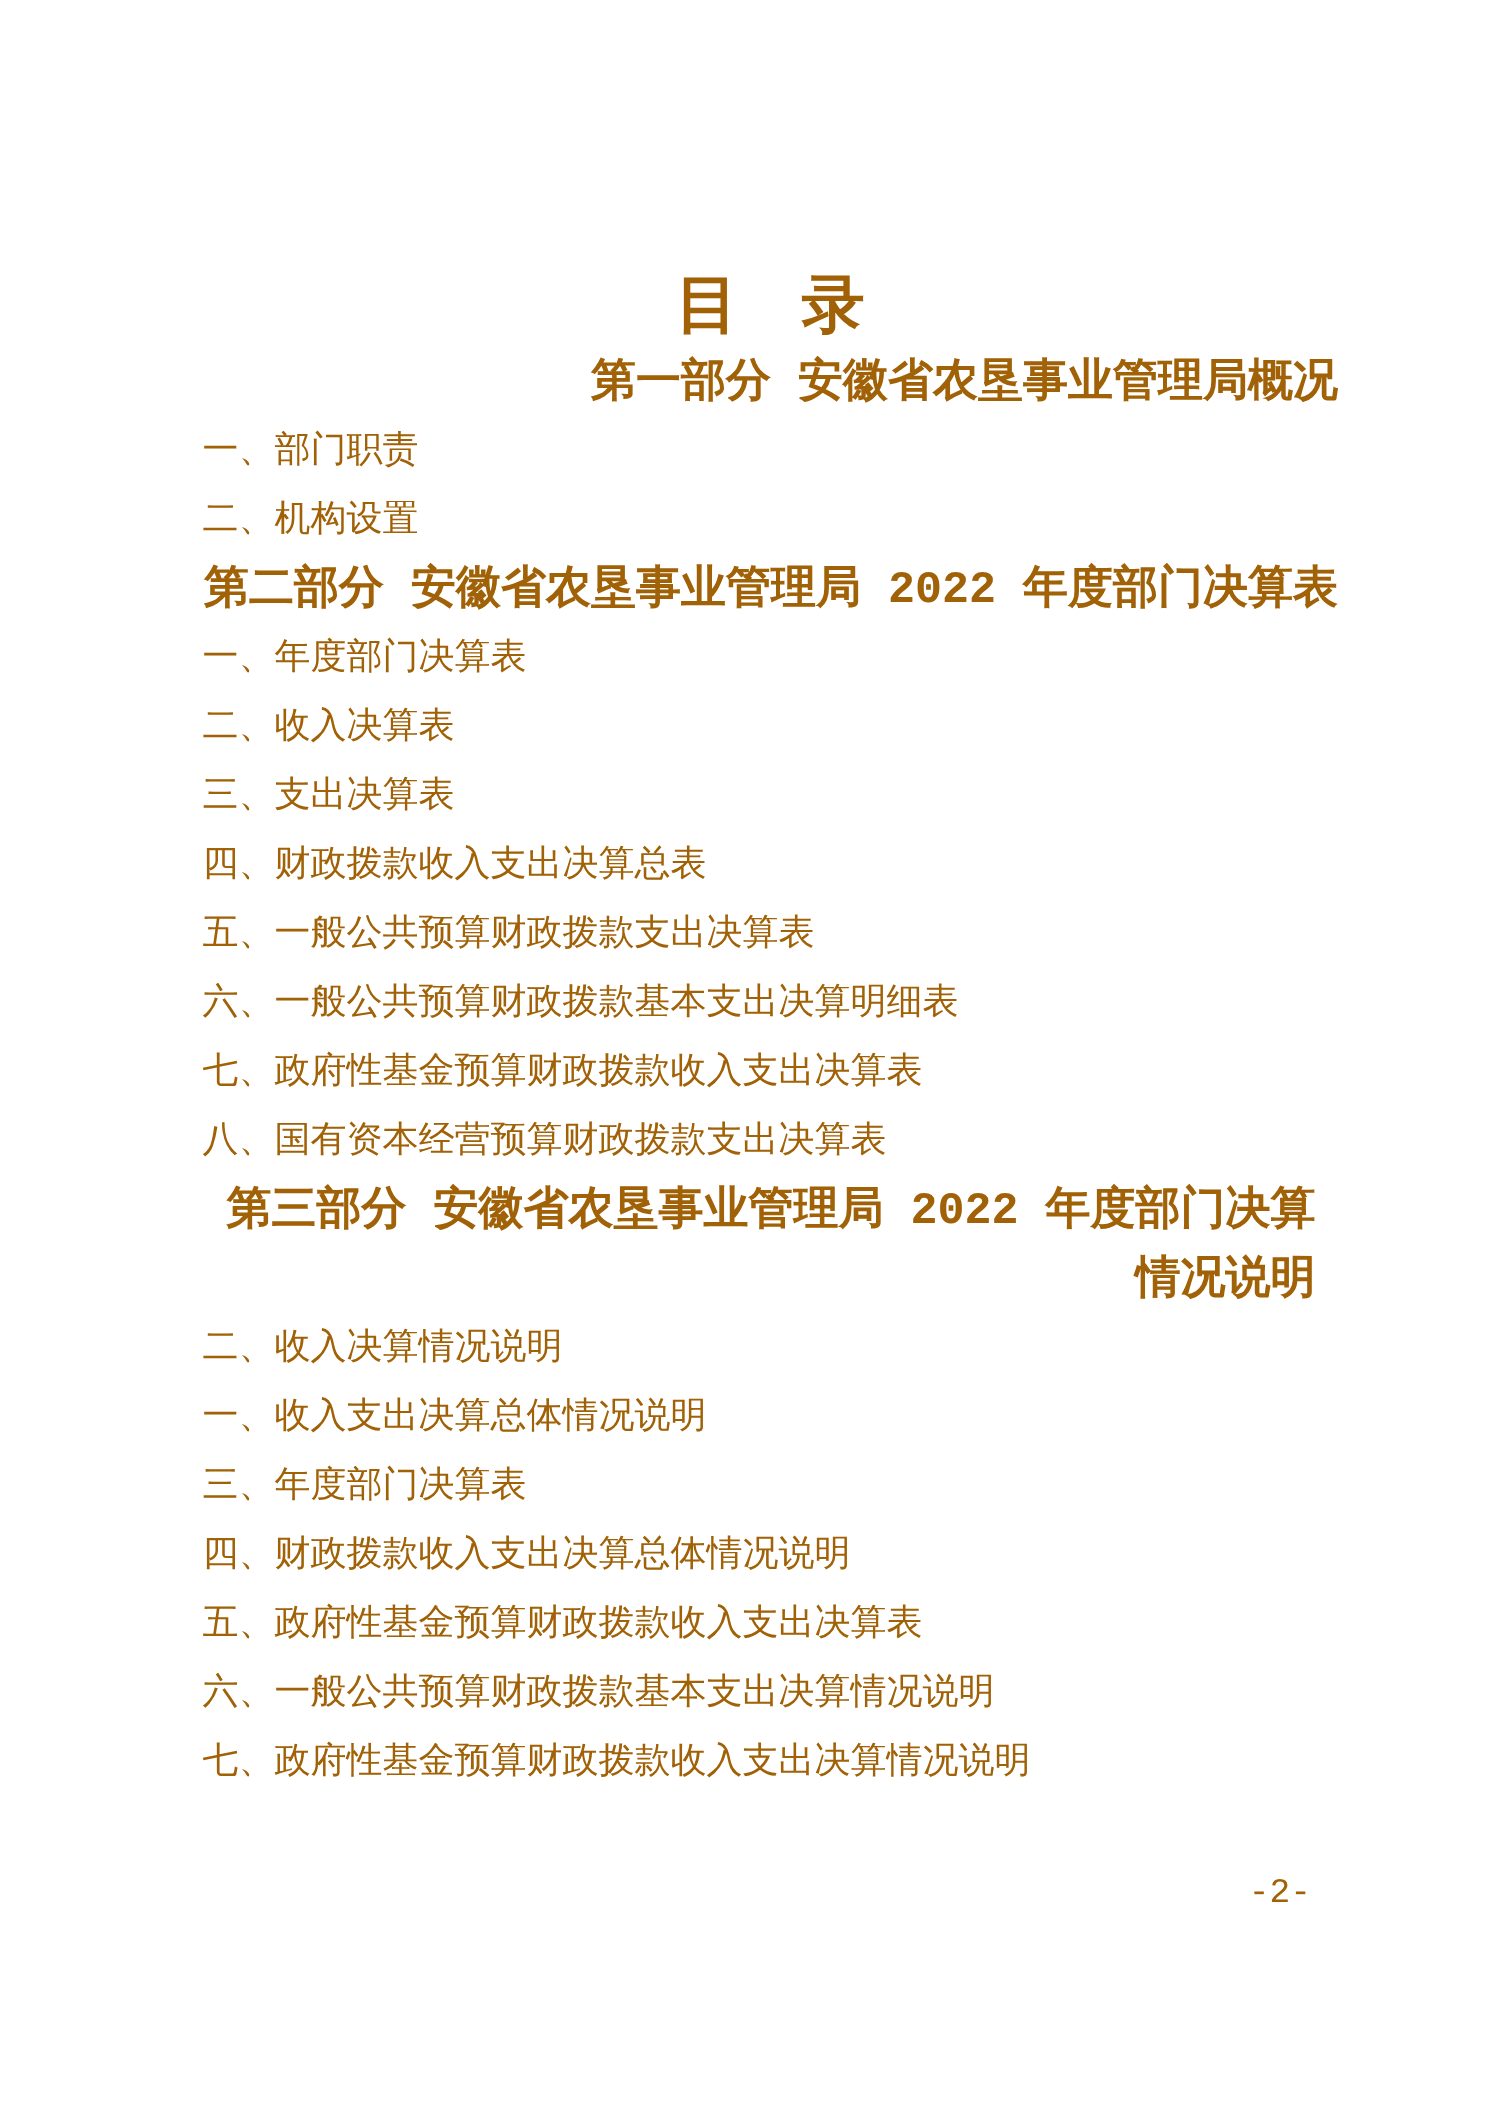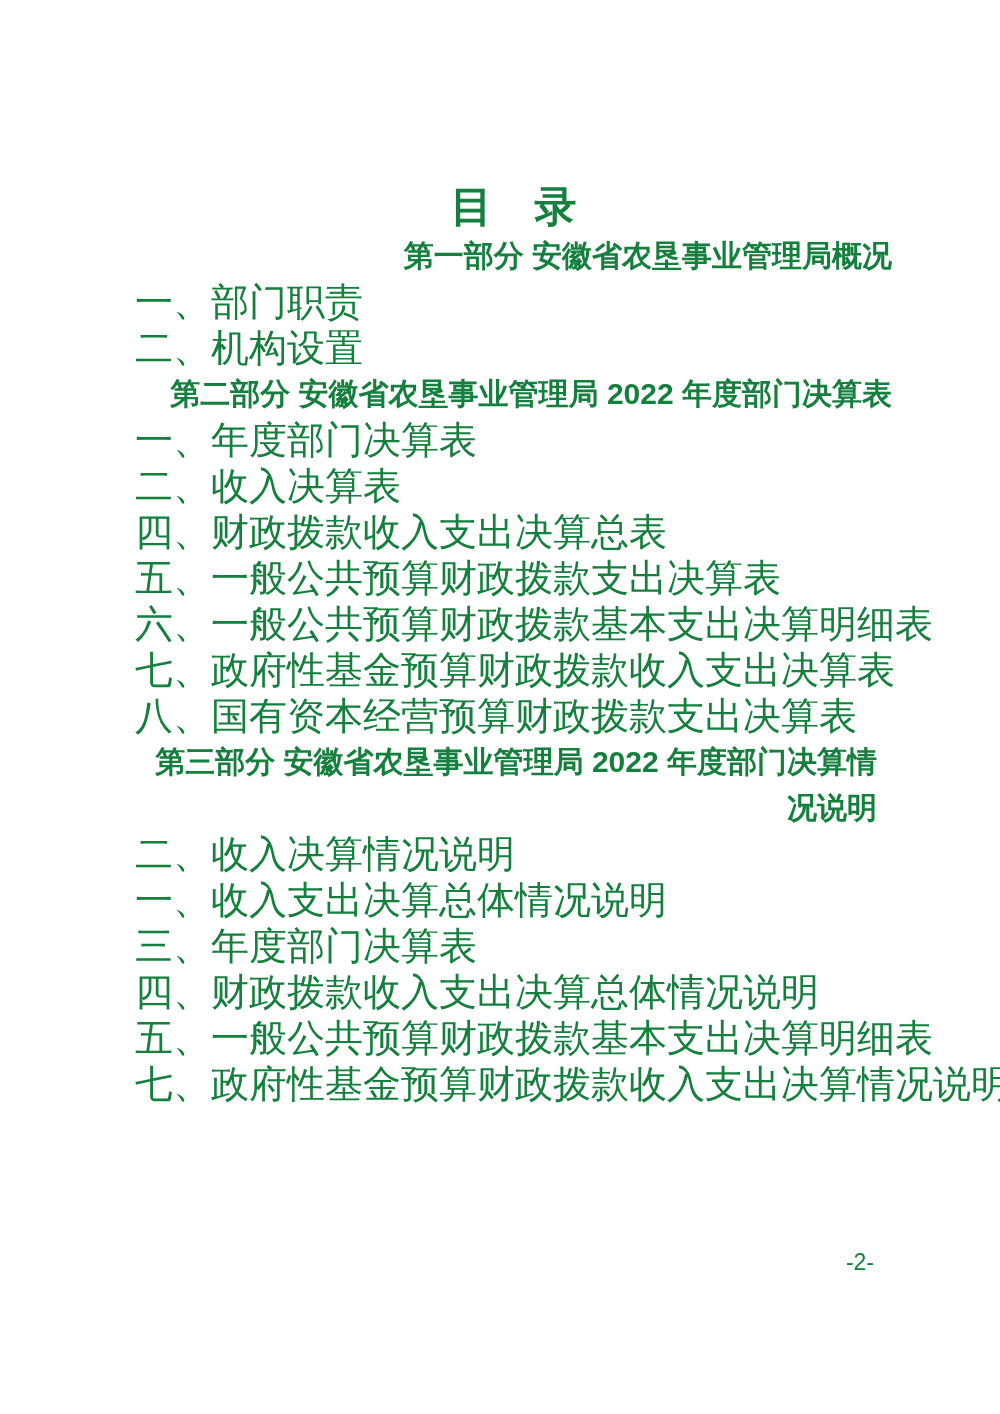--- a/index.html
+++ b/index.html
@@ -5,22 +5,22 @@
   html, body {
     margin: 0;
     padding: 0;
     background: #ffffff;
   }
   .page {
     position: relative;
     width: 1000px;
     height: 1414px;
     background: #ffffff;
-    color: #15803d;
-    font-family: Liberation Sans, sans-serif;
+    color: #a16207;
+    font-family: Liberation Mono, monospace;
     overflow: hidden;
   }
   .content {
     position: absolute;
     left: 135px;
     top: 180px;
     width: 757px;
   }
   .doc-title {
     margin: 0;
@@ -34,21 +34,21 @@
     margin: 0;
     font-size: 30px;
     font-weight: 700;
     line-height: 46px;
     text-align: right;
   }
   .sec-heading.wraps {
     max-width: 742px;
   }
   .toc-line {
-    font-size: 38px;
+    font-size: 24px;
     font-weight: 400;
     line-height: 46px;
     white-space: nowrap;
   }
   .page-number {
     position: absolute;
     top: 1248px;
     right: 126px;
     font-size: 23px;
     line-height: 28px;
@@ -63,30 +63,32 @@
 
     <h1 class="doc-title">目　录</h1>
 
     <h2 class="sec-heading">第一部分 安徽省农垦事业管理局概况</h2>
     <div class="toc-line">一、部门职责</div>
     <div class="toc-line">二、机构设置</div>
 
     <h2 class="sec-heading">第二部分 安徽省农垦事业管理局 2022 年度部门决算表</h2>
     <div class="toc-line">一、年度部门决算表</div>
     <div class="toc-line">二、收入决算表</div>
+    <div class="toc-line">三、支出决算表</div>
     <div class="toc-line">四、财政拨款收入支出决算总表</div>
     <div class="toc-line">五、一般公共预算财政拨款支出决算表</div>
     <div class="toc-line">六、一般公共预算财政拨款基本支出决算明细表</div>
     <div class="toc-line">七、政府性基金预算财政拨款收入支出决算表</div>
     <div class="toc-line">八、国有资本经营预算财政拨款支出决算表</div>
 
     <h2 class="sec-heading wraps">第三部分 安徽省农垦事业管理局 2022 年度部门决算情况说明</h2>
     <div class="toc-line">二、收入决算情况说明</div>
     <div class="toc-line">一、收入支出决算总体情况说明</div>
     <div class="toc-line">三、年度部门决算表</div>
     <div class="toc-line">四、财政拨款收入支出决算总体情况说明</div>
-    <div class="toc-line">五、一般公共预算财政拨款基本支出决算明细表</div>
+    <div class="toc-line">五、政府性基金预算财政拨款收入支出决算表</div>
+    <div class="toc-line">六、一般公共预算财政拨款基本支出决算情况说明</div>
     <div class="toc-line">七、政府性基金预算财政拨款收入支出决算情况说明</div>
 
   </div>
 
   <div class="page-number">-2-</div>
 </div>
 
 </body></html>

